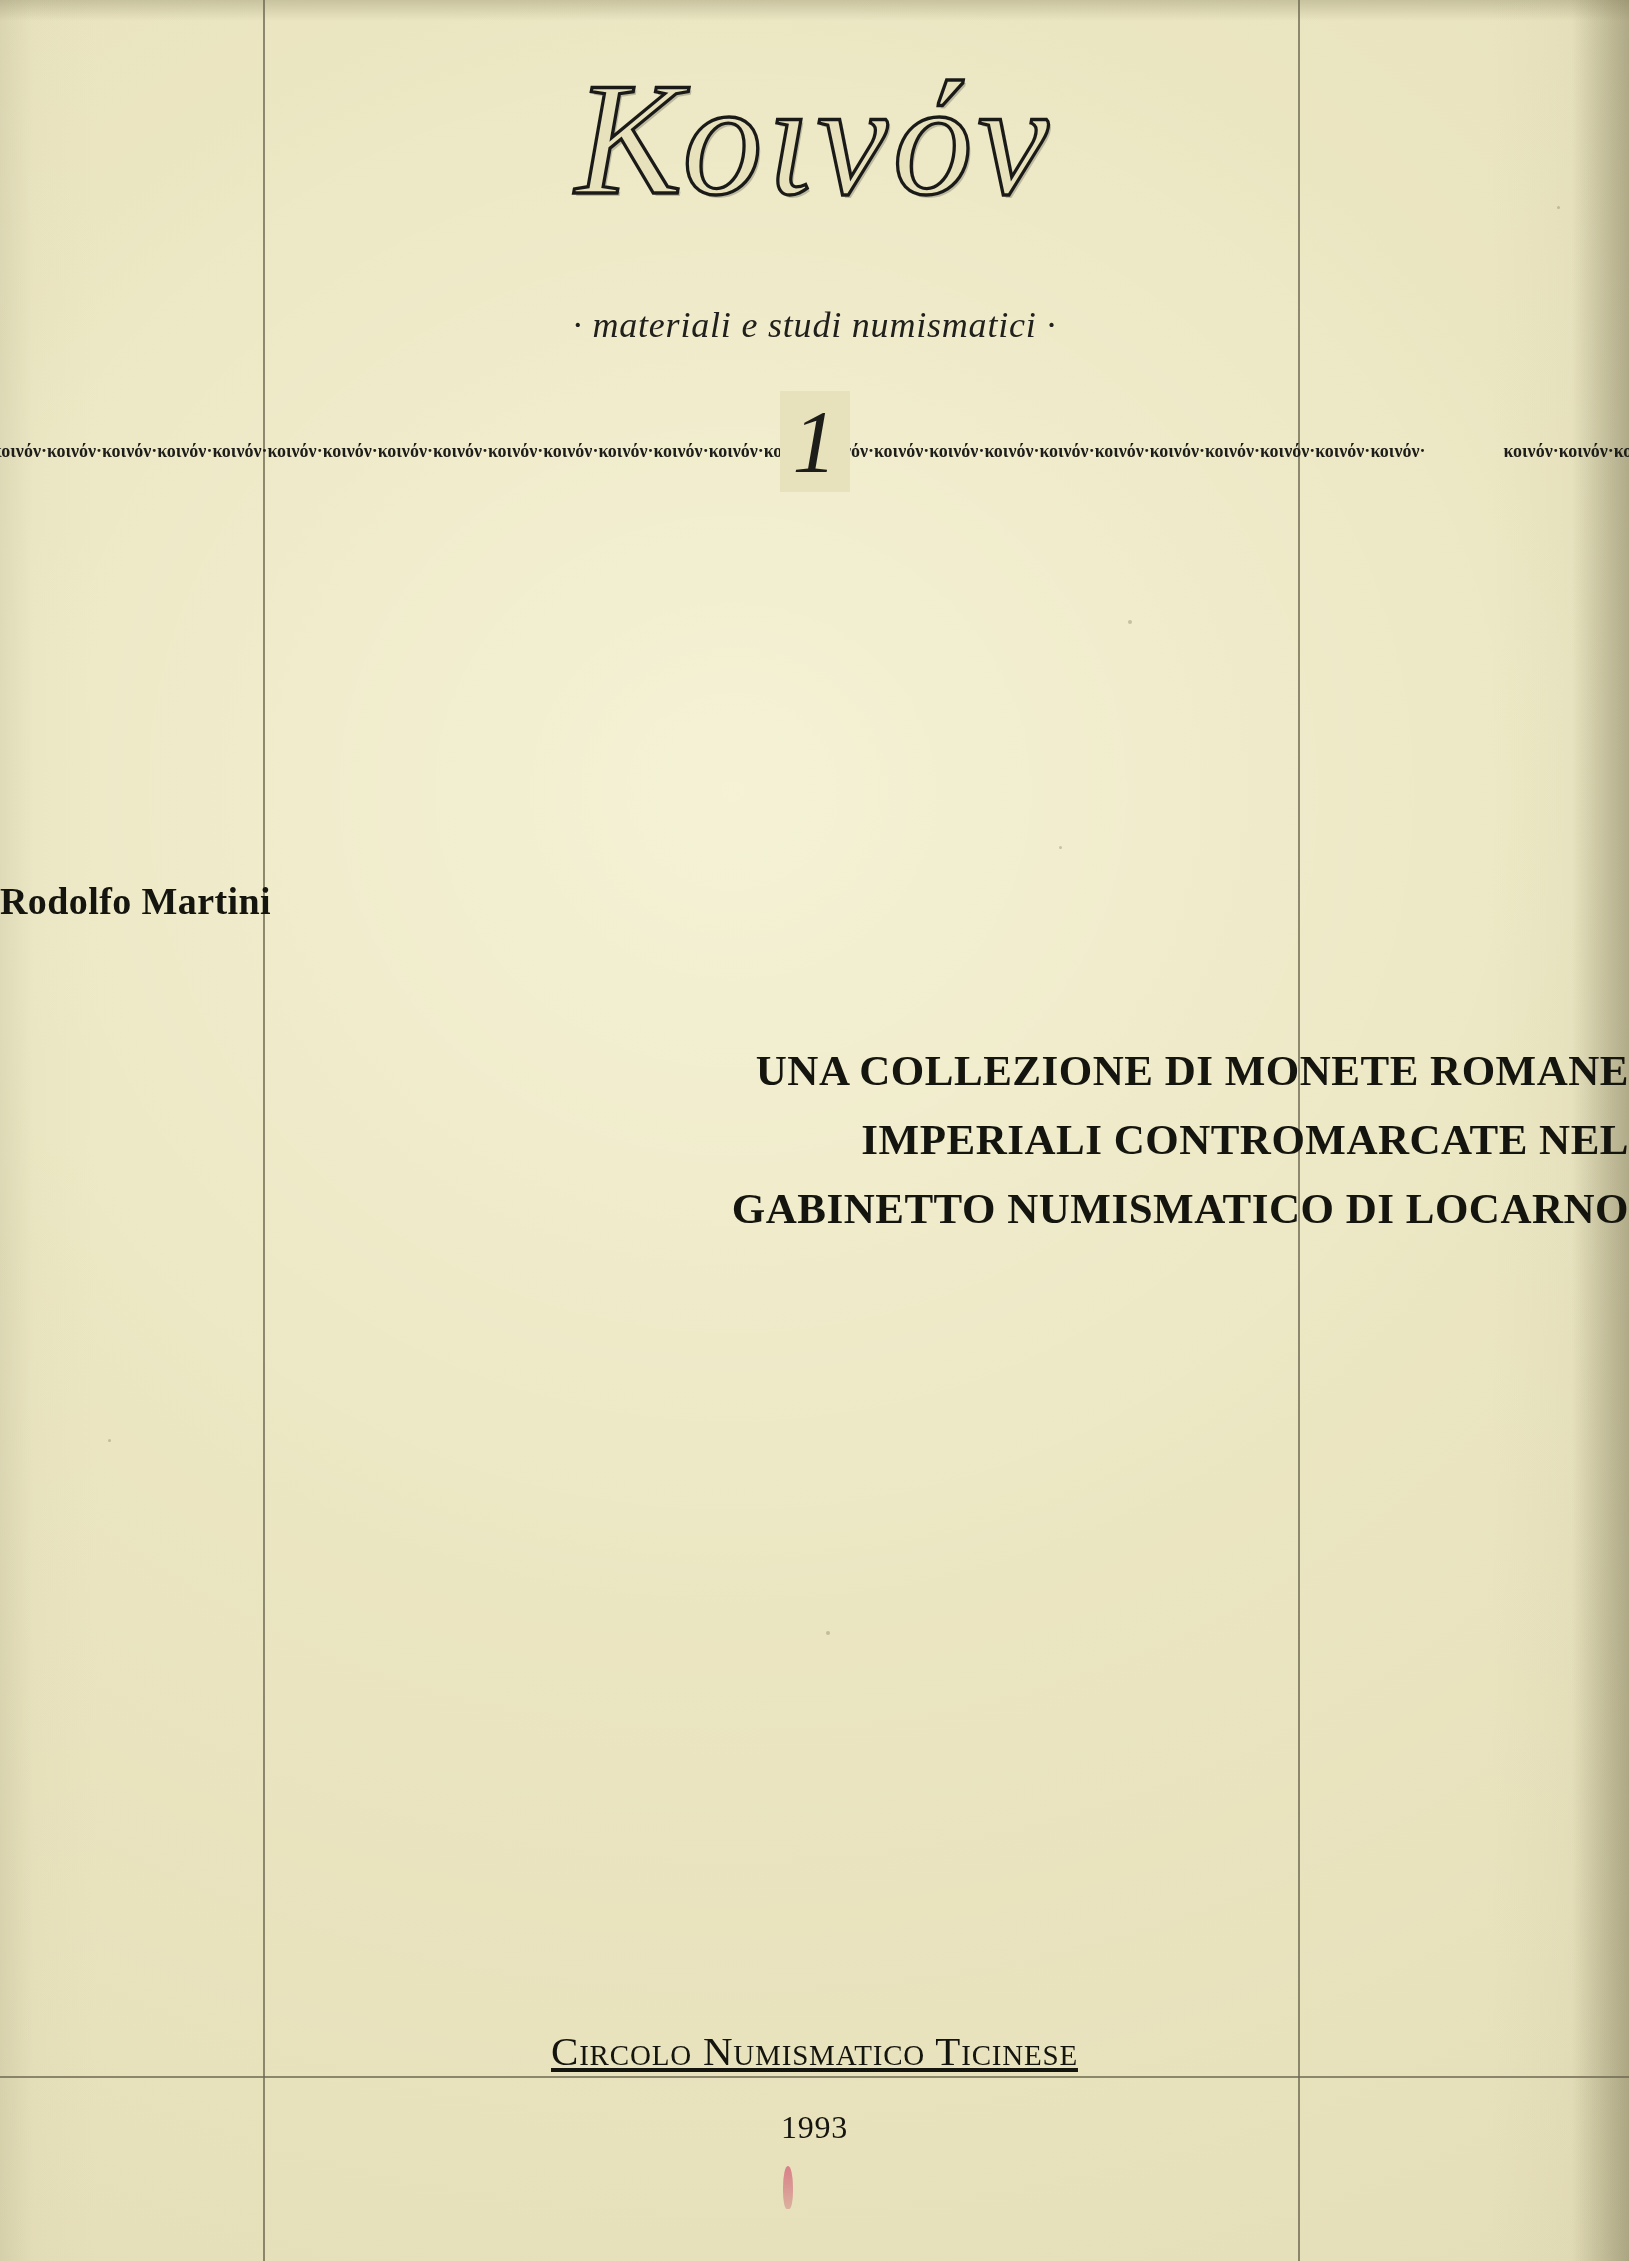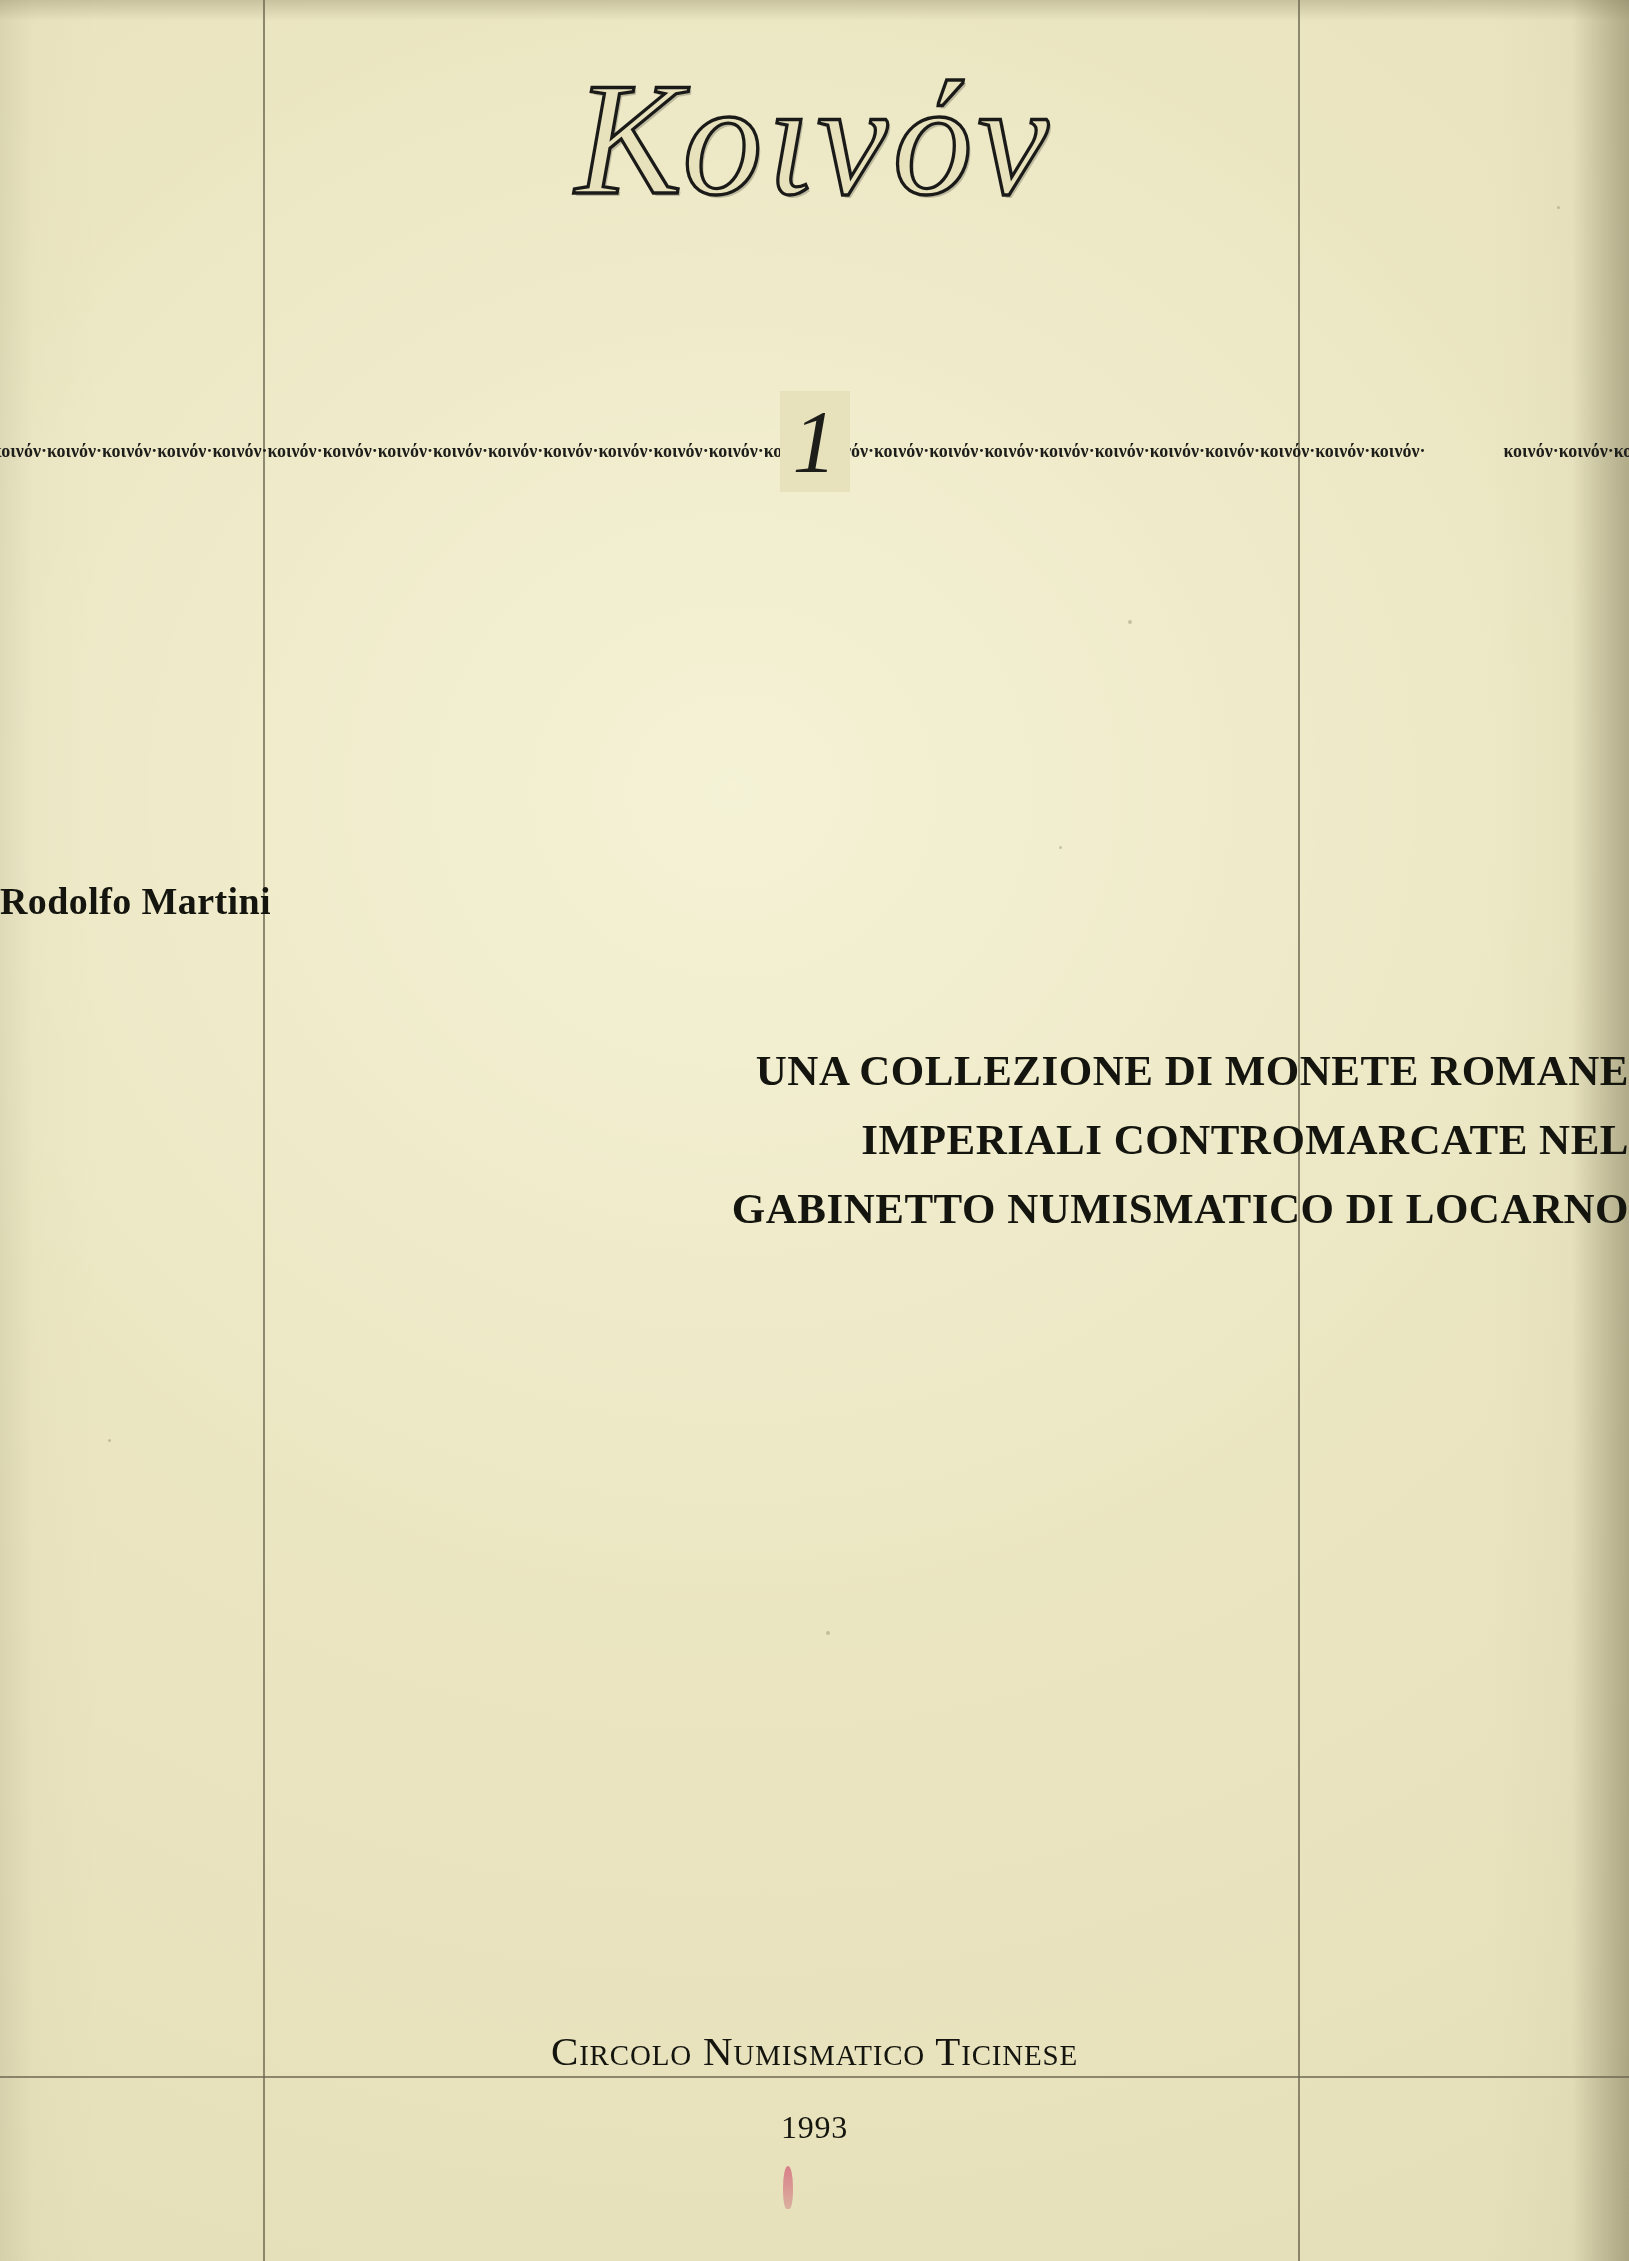--- a/index.html
+++ b/index.html
@@ -164,20 +164,21 @@
   .publisher {
     position: absolute;
     top: 2027px;
     left: 0;
     width: 1629px;
     text-align: center;
     font-size: 41px;
     color: #15150f;
     letter-spacing: 0.8px;
     font-variant: small-caps;
+    text-decoration: underline;
   }
 
   .year {
     position: absolute;
     top: 2109px;
     left: 0;
     width: 1629px;
     text-align: center;
     font-size: 32px;
     color: #15150f;
@@ -215,20 +216,21 @@
   <div class="edge-right"></div>
 
   <div class="rule rule-v" style="left:263px;"></div>
   <div class="rule rule-v" style="left:1298px;"></div>
   <div class="rule rule-h" style="top:2076px;"></div>
 
   <div class="content">
 
     <div class="logotype">Κοινόν</div>
 
+    <div class="subtitle">· materiali e studi numismatici ·</div>
 
     <div class="microband">
       <span id="micro-left">κοινόν·κοινόν·κοινόν·κοινόν·κοινόν·κοινόν·κοινόν·κοινόν·κοινόν·κοινόν·κοινόν·κοινόν·κοινόν·κοινόν·κοινόν·κοινόν·κοινόν·κοινόν·κοινόν·κοινόν·κοινόν·κοινόν·κοινόν·κοινόν·κοινόν·κοινόν·</span><span class="gap"></span><span id="micro-right">κοινόν·κοινόν·κοινόν·κοινόν·κοινόν·κοινόν·κοινόν·κοινόν·κοινόν·κοινόν·κοινόν·κοινόν·κοινόν·κοινόν·κοινόν·κοινόν·κοινόν·κοινόν·κοινόν·κοινόν·κοινόν·κοινόν·κοινόν·κοινόν·κοινόν·κοινόν·κοινόν·κοινόν·κοινόν·κοινόν·</span>
     </div>
 
     <div class="issue-number">
       <span>1</span>
     </div>
 
     <div class="author">Rodolfo Martini</div>

